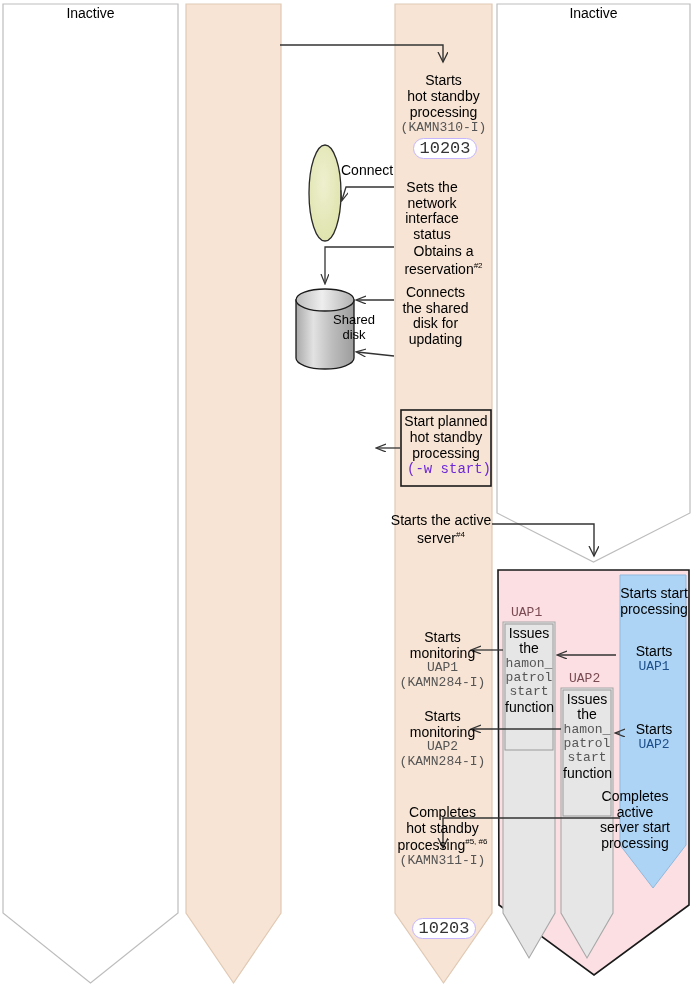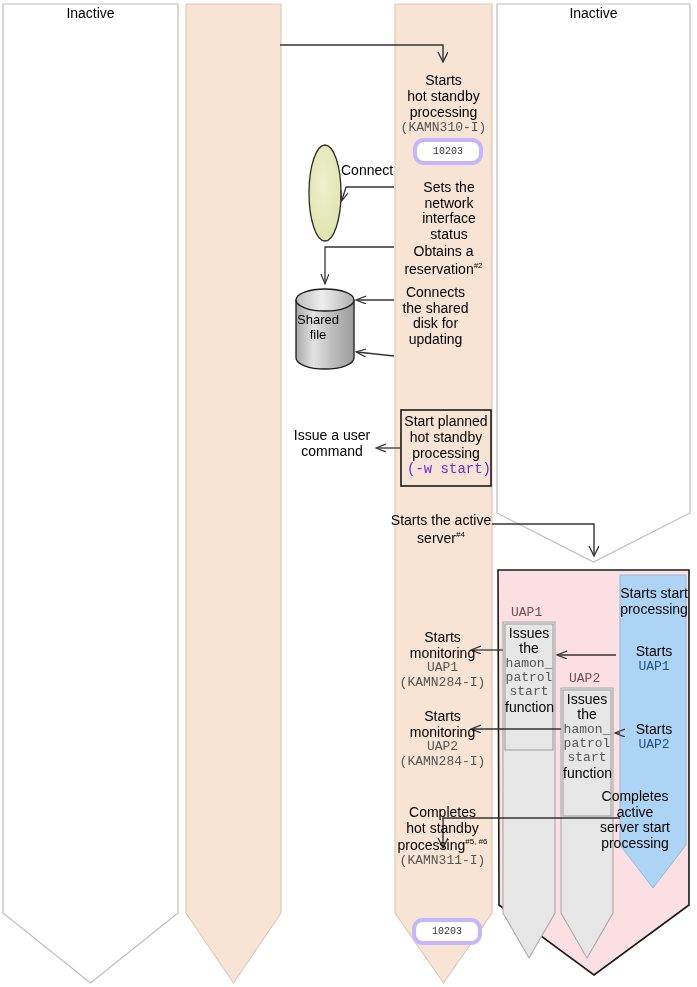--- a/index.html
+++ b/index.html
@@ -5,23 +5,23 @@
   html,body{margin:0;padding:0;background:#ffffff;}
   body{width:697px;height:987px;position:relative;overflow:hidden;
        font-family:"Liberation Sans", sans-serif;color:#000;}
   #stage{position:absolute;left:0;top:0;width:697px;height:987px;}
   svg#canvas{position:absolute;left:0;top:0;width:697px;height:987px;}
   .lbl{position:absolute;text-align:center;line-height:1.12;}
   .t14{font-size:14px;}
   .t13{font-size:13px;}
   .mono{font-family:"Liberation Mono", monospace;font-size:13px;color:#555;}
   .mono-b{font-family:"Liberation Mono", monospace;font-size:14px;color:#6d28d9;text-align:right;}
-  .badge{position:absolute;border:4px solid #c4b5fd;background:#ffffff;
+  .badge{position:absolute;border:1px solid #c4b5fd;background:#ffffff;
          border-radius:11px;font-family:"Liberation Mono", monospace;
-         font-size:10px;color:#333;text-align:center;line-height:19px;height:19px;}
+         font-size:17px;color:#333;text-align:center;line-height:19px;height:19px;}
   .sup{font-size:8px;vertical-align:super;}
   .uaptag{position:absolute;font-family:"Liberation Mono", monospace;
           font-size:13px;color:#7a4b52;}
   .blu{color:#1c4f8b;font-family:"Liberation Mono", monospace;font-size:13px;}
 </style>
 </head>
 <body>
 
 <div id="stage">
 
@@ -125,42 +125,41 @@
   <div style="position:absolute;left:395px;top:72px;width:97px;text-align:center;">
     <div class="t14">Starts</div>
     <div class="t14">hot standby</div>
     <div class="t14">processing</div>
     <div class="mono">(KAMN310-I)</div>
   </div>
   <div class="badge" style="left:413px;top:138px;width:62px;">10203</div>
 
   <div class="lbl t14" style="left:341px;top:163px;width:62px;text-align:left;">Connect</div>
 
-  <div class="lbl t14" style="left:395px;top:180px;width:74px;padding-left:17px;">Sets the network interface status</div>
+  <div class="lbl t14" style="left:395px;top:180px;width:74px;">Sets the network interface status</div>
 
   <div style="position:absolute;left:395px;top:242px;width:97px;text-align:center;line-height:1.12;">
     <span class="t14">Obtains a reservation</span><span class="sup">#2</span>
   </div>
 
   <div class="lbl t14" style="left:395px;top:285px;width:81px;">Connects the shared disk for updating</div>
 
 
-  <div style="position:absolute;left:296px;top:312px;width:44px;text-align:center;">
+  <div style="position:absolute;left:296px;top:312px;width:44px;text-align:center;padding-left:36px;">
     <div class="t13">Shared</div>
-    <div class="t13">file</div>
+    <div class="t13">disk</div>
   </div>
 
   <div style="position:absolute;left:401px;top:413px;width:90px;text-align:center;">
     <div class="t14">Start planned</div>
     <div class="t14">hot standby</div>
     <div class="t14">processing</div>
     <div class="mono-b">(-w start)</div>
   </div>
 
-  <div class="lbl t14" style="left:286px;top:428px;width:92px;">Issue a user command</div>
 
   <div style="position:absolute;left:390px;top:511px;width:102px;text-align:center;line-height:1.12;">
     <span class="t14">Starts the active server</span><span class="sup">#4</span>
   </div>
 
   <div class="lbl t14" style="left:620px;top:586px;width:68px;">Starts start processing</div>
 
   <div style="position:absolute;left:620px;top:643px;width:68px;text-align:center;">
     <div class="t14">Starts</div>
     <div class="blu">UAP1</div>

